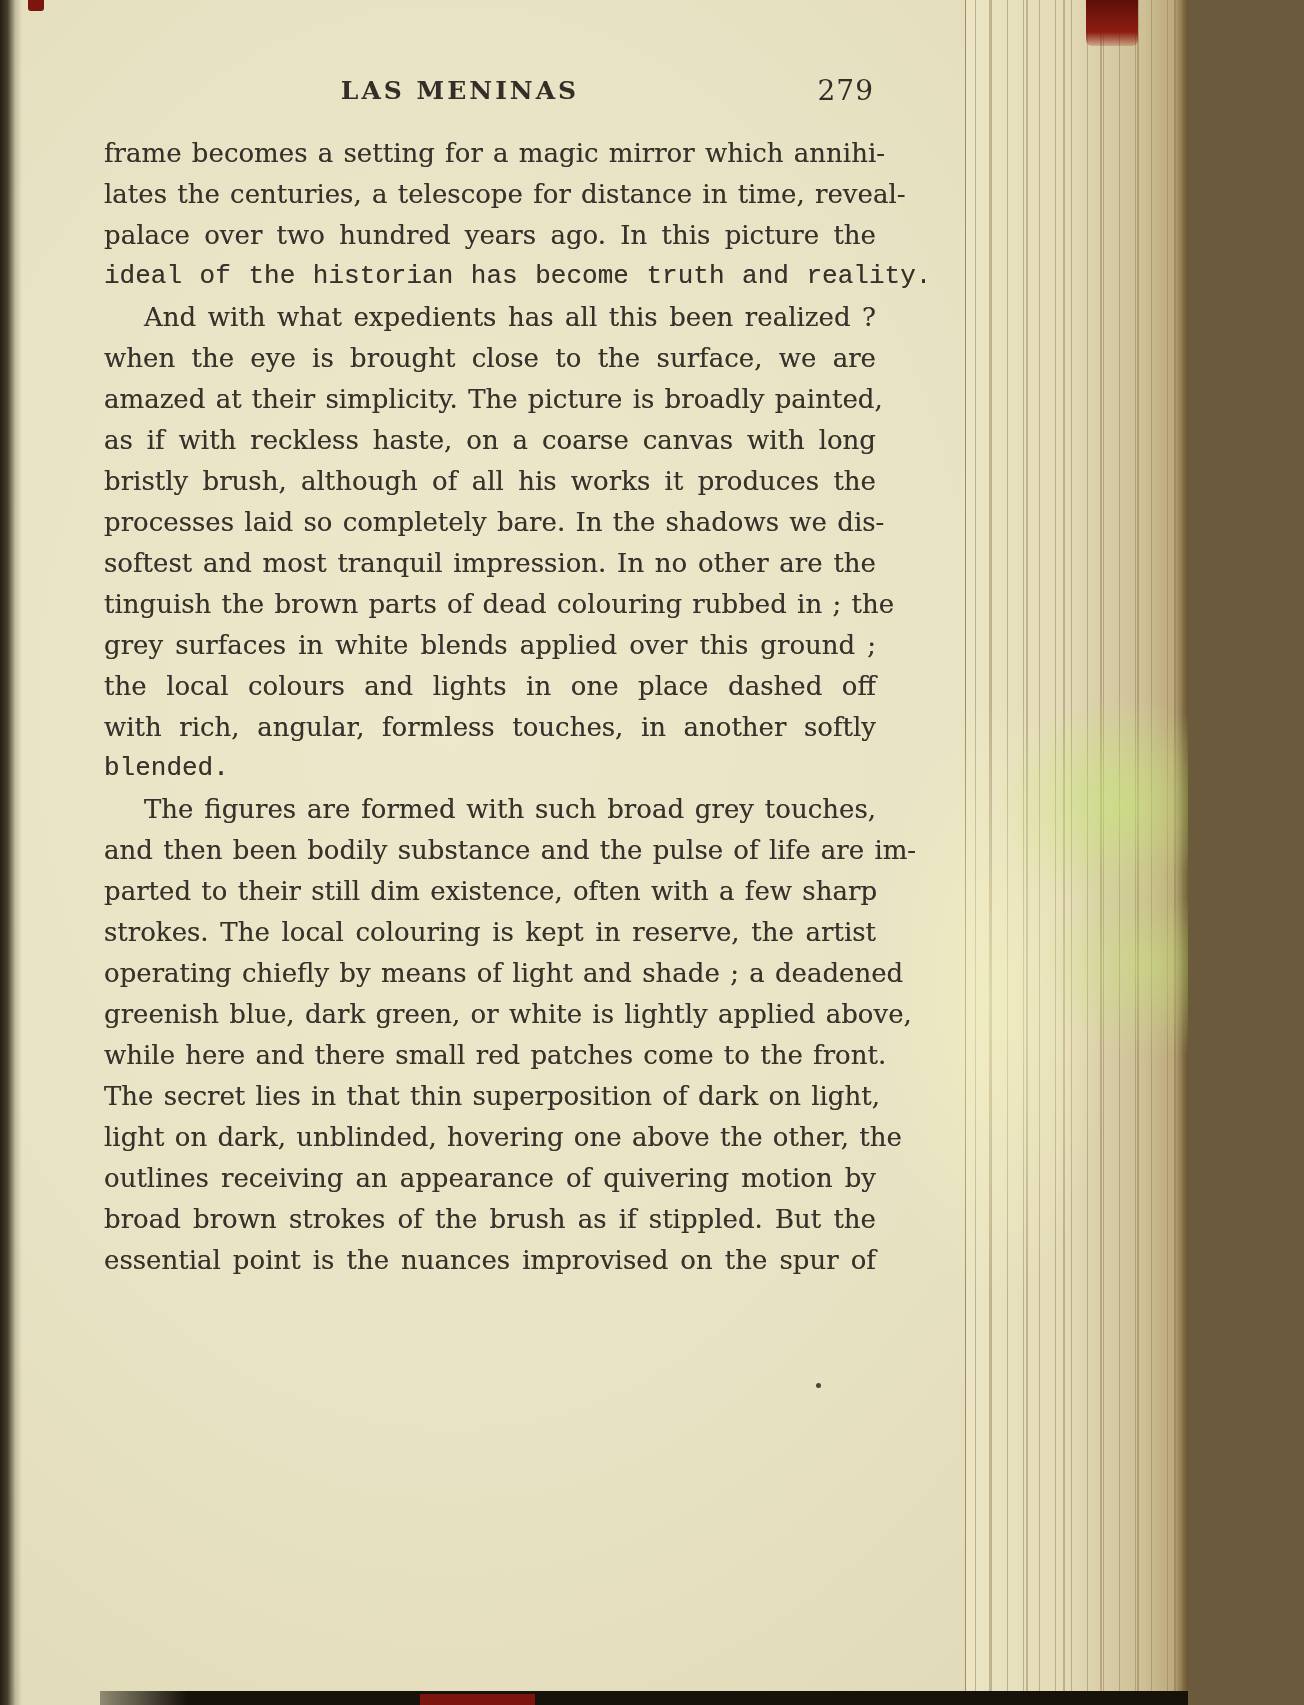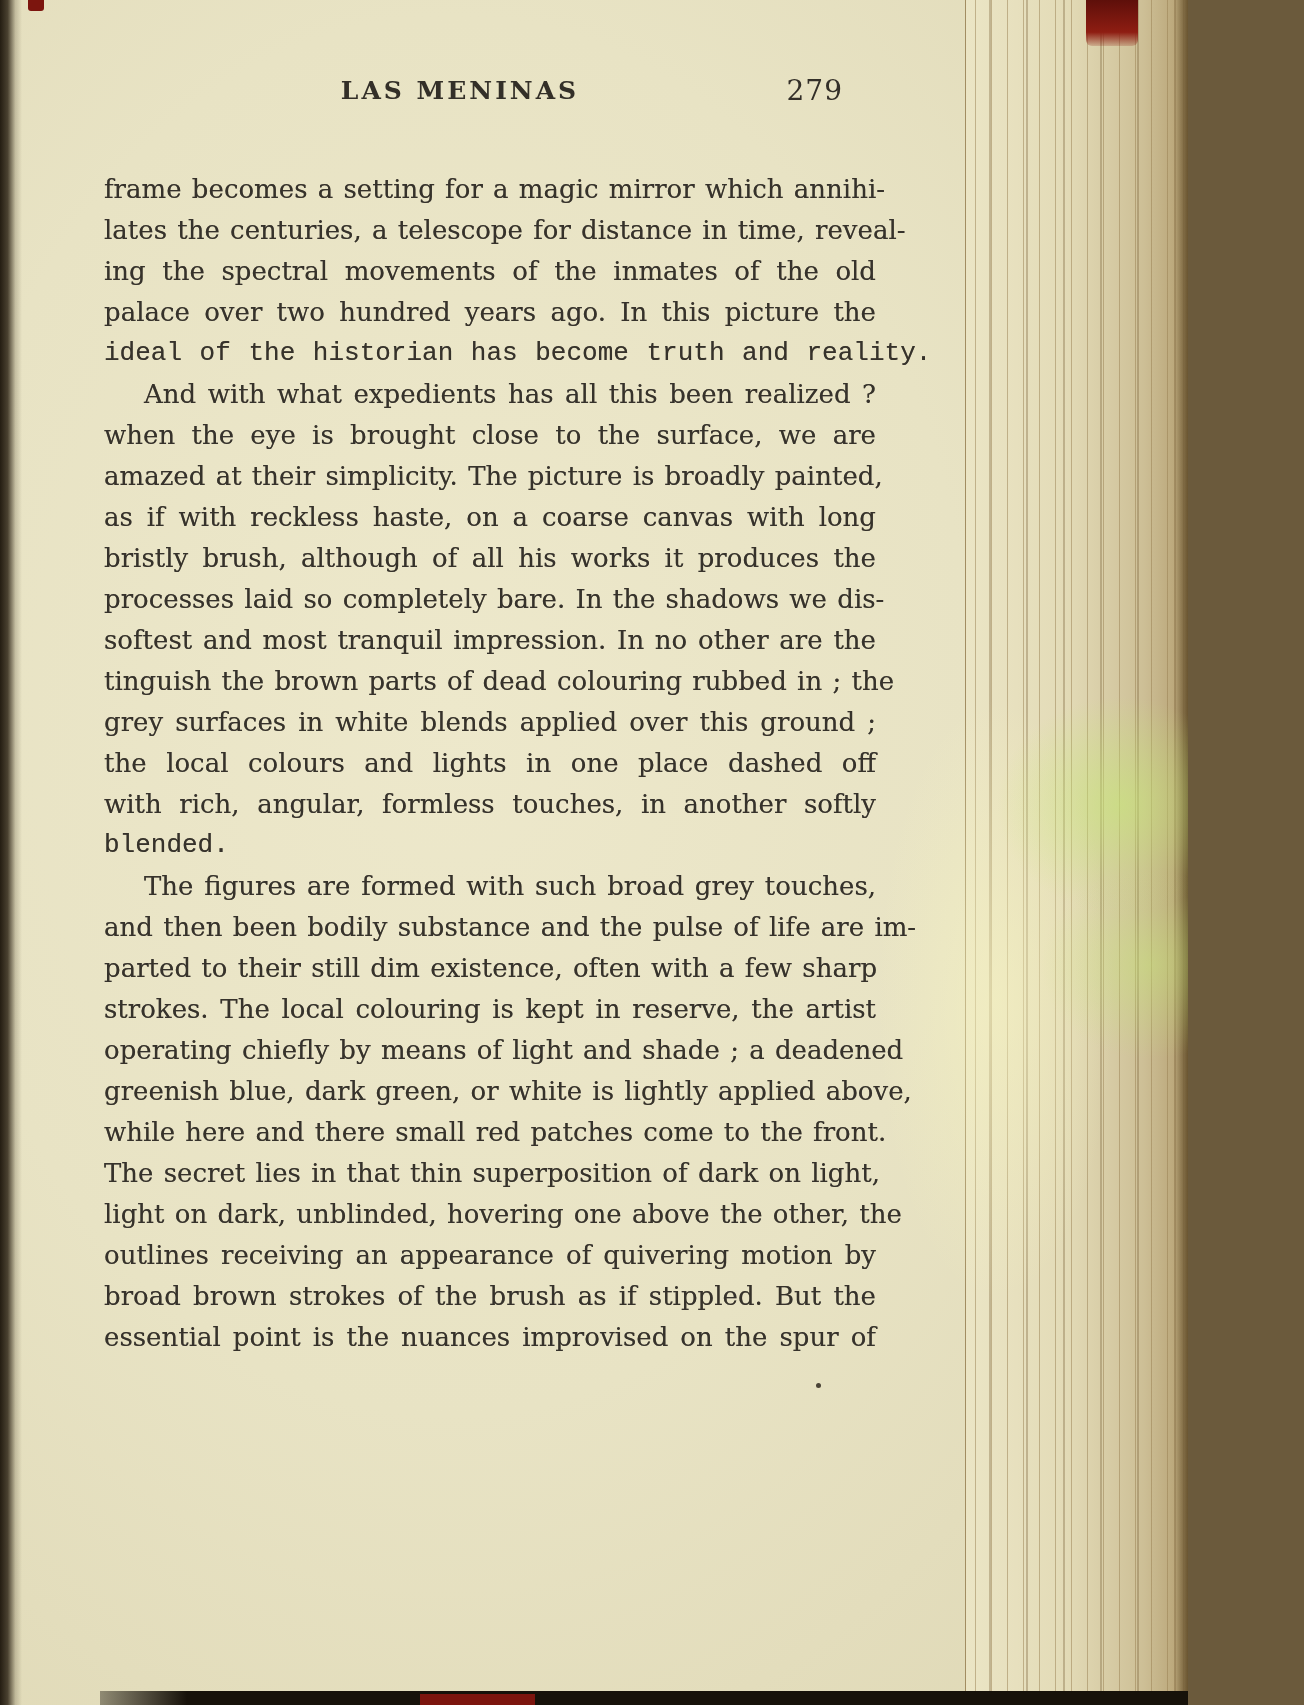--- a/index.html
+++ b/index.html
@@ -75,31 +75,30 @@
   
   .page-header {
     position: absolute; left: 104px; top: 76px; width: 772px; height: 36px;
     color: #332f28;
   }
   .running-head {
     position: absolute; left: 0; right: 60px; text-align: center;
     font-size: 25px; font-weight: bold; letter-spacing: 3px;
   }
   .page-number {
-    position: absolute; right: 33px; top: -2px;
+    position: absolute; right: 2px; top: -2px;
     font-size: 28px; letter-spacing: 1px;
   }
 
   .textblock {
     position: absolute; left: 104px; top: 133px; width: 772px;
     color: #36322b;
     font-size: 26px;
     text-shadow: 0 0 0.6px rgba(54,50,43,0.55);
     word-spacing: 2px;
-    margin-top: 36px;
   }
   .ln {
     height: 41px; line-height: 41px;
     text-align: justify; text-align-last: justify;
     white-space: nowrap; overflow: visible;
   }
   .ln.last { text-align-last: left; font-family: Liberation Mono, monospace; }
   .ln.indent { padding-left: 40px; }
 </style>
 </head>
@@ -122,21 +121,20 @@
 
   <div class="page-header">
     <span class="running-head">LAS MENINAS</span>
     <span class="page-number">279</span>
   </div>
 
   <div class="textblock">
 
     <div class="ln">frame becomes a setting for a magic mirror which annihi-</div>
     <div class="ln">lates the centuries, a telescope for distance in time, reveal-</div>
-    <div class="ln">ing the spectral movements of the inmates of the old</div>
     <div class="ln">palace over two hundred years ago.  In this picture the</div>
     <div class="ln last">ideal of the historian has become truth and reality.</div>
 
     <div class="ln indent">And with what expedients has all this been realized ?</div>
     <div class="ln">when the eye is brought close to the surface, we are</div>
     <div class="ln">amazed at their simplicity.  The picture is broadly painted,</div>
     <div class="ln">as if with reckless haste, on a coarse canvas with long</div>
     <div class="ln">bristly brush, although of all his works it produces the</div>
     <div class="ln">processes laid so completely bare.  In the shadows we dis-</div>
     <div class="ln">softest and most tranquil impression.  In no other are the</div>

